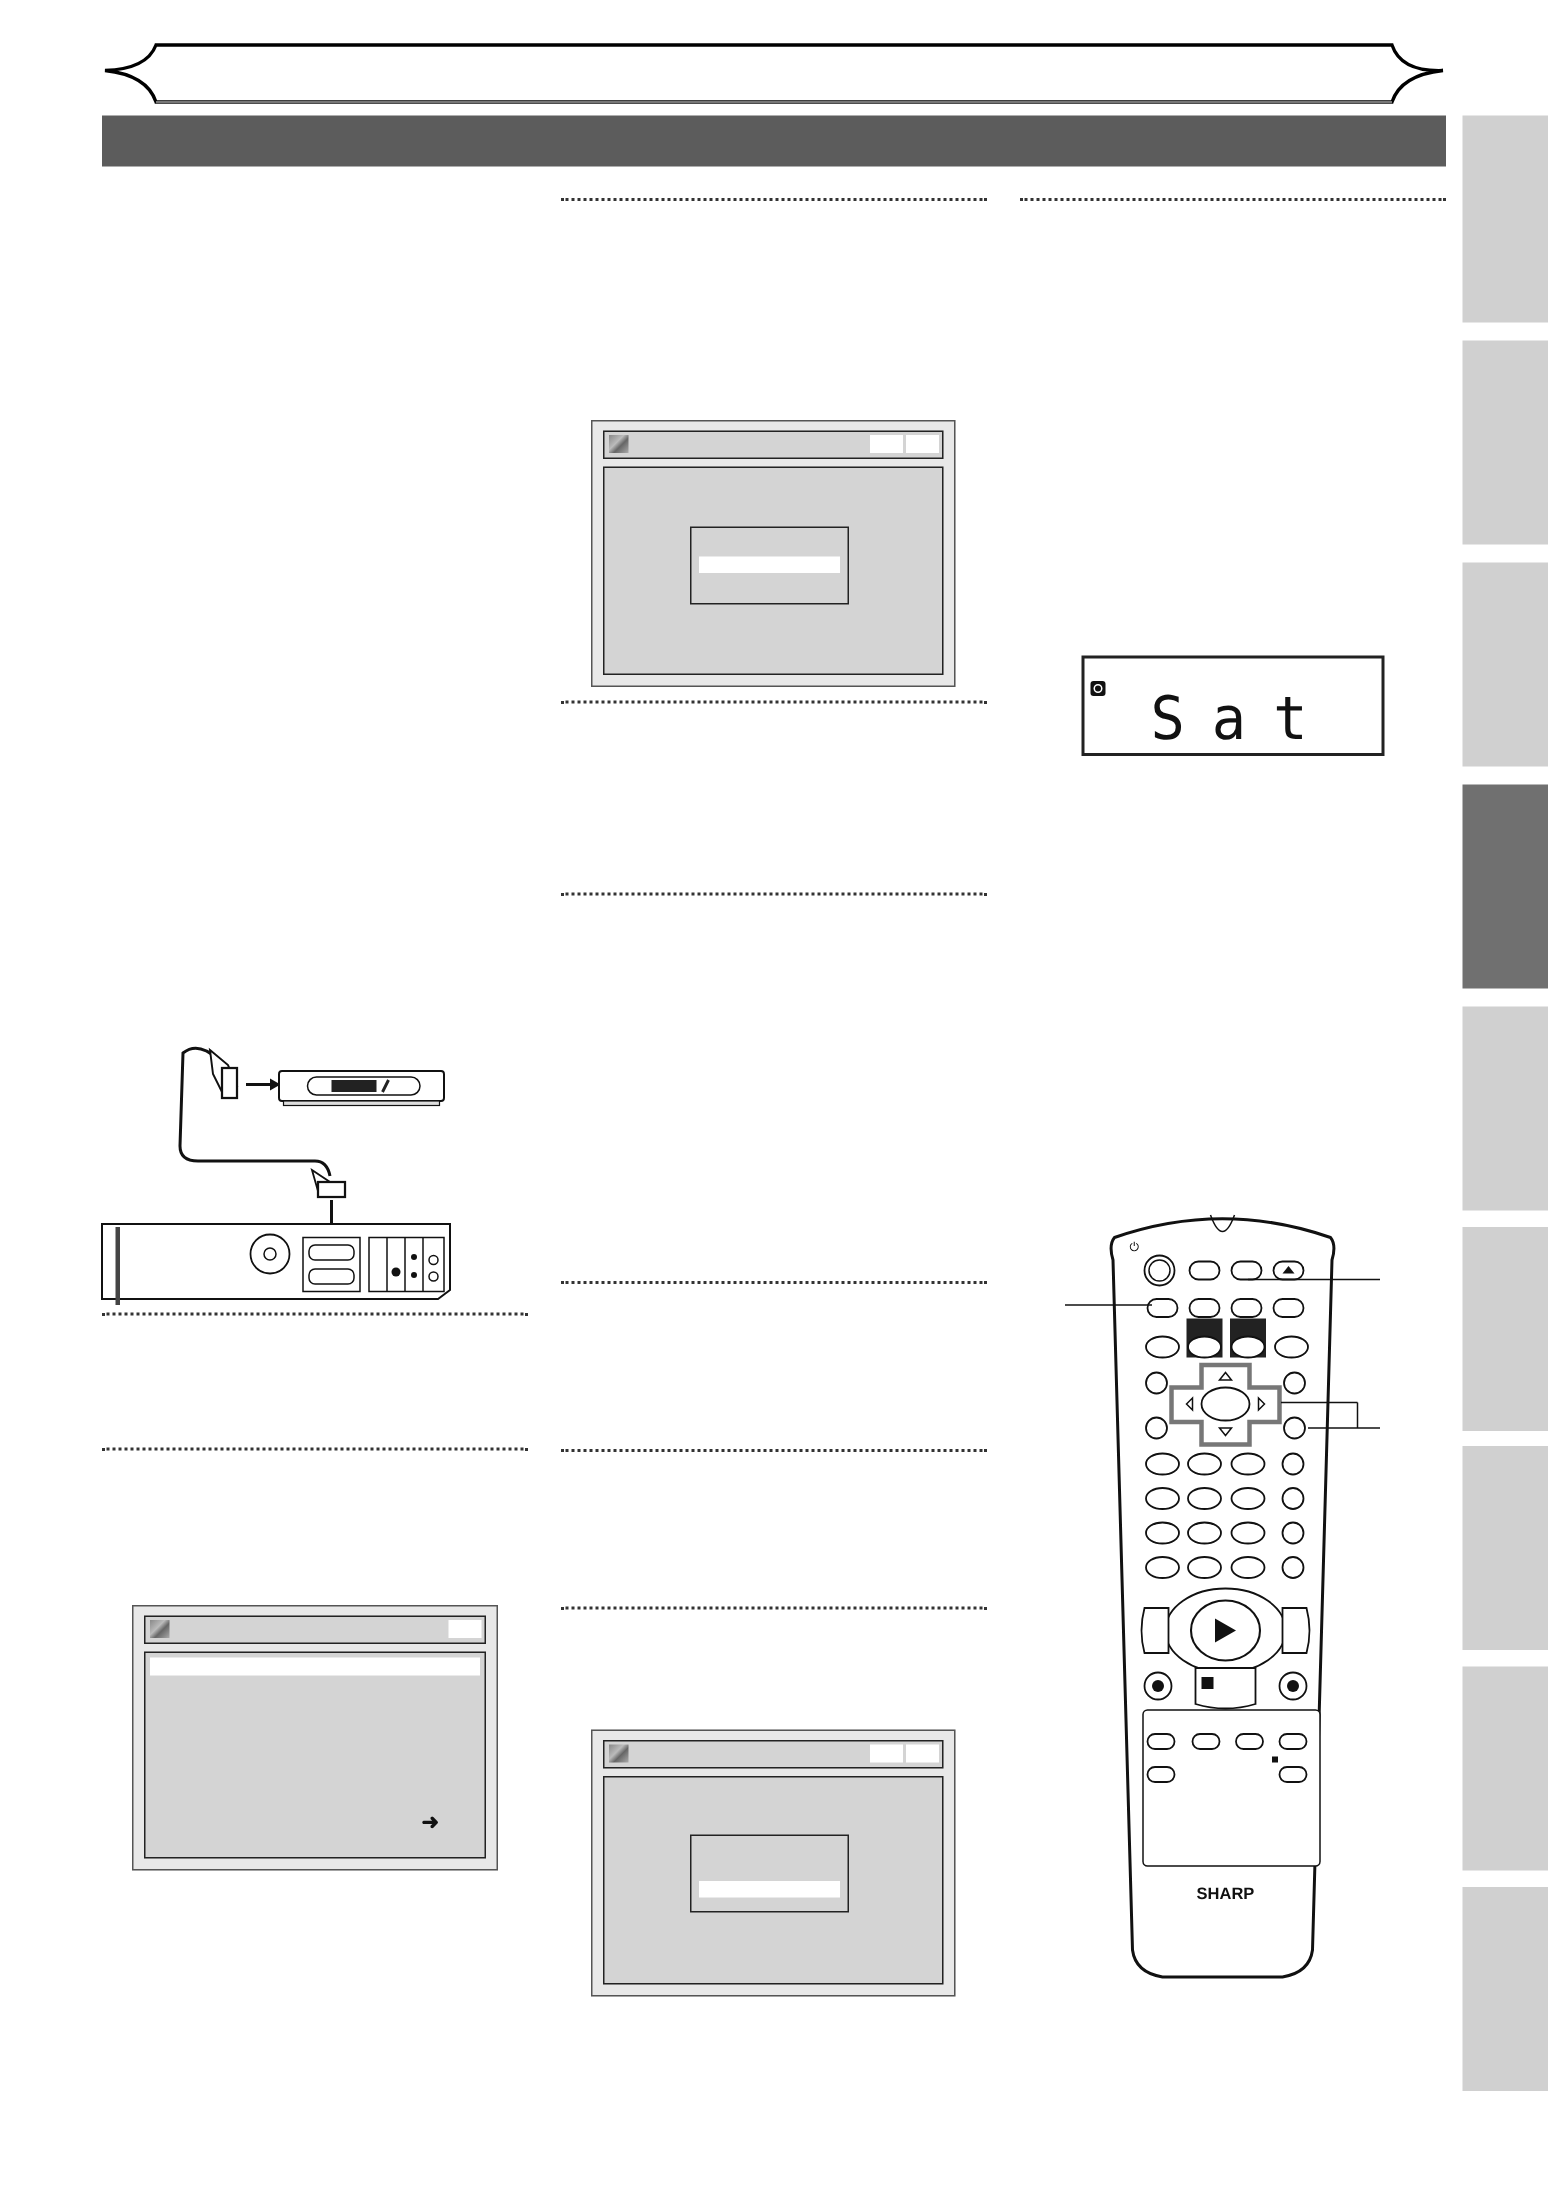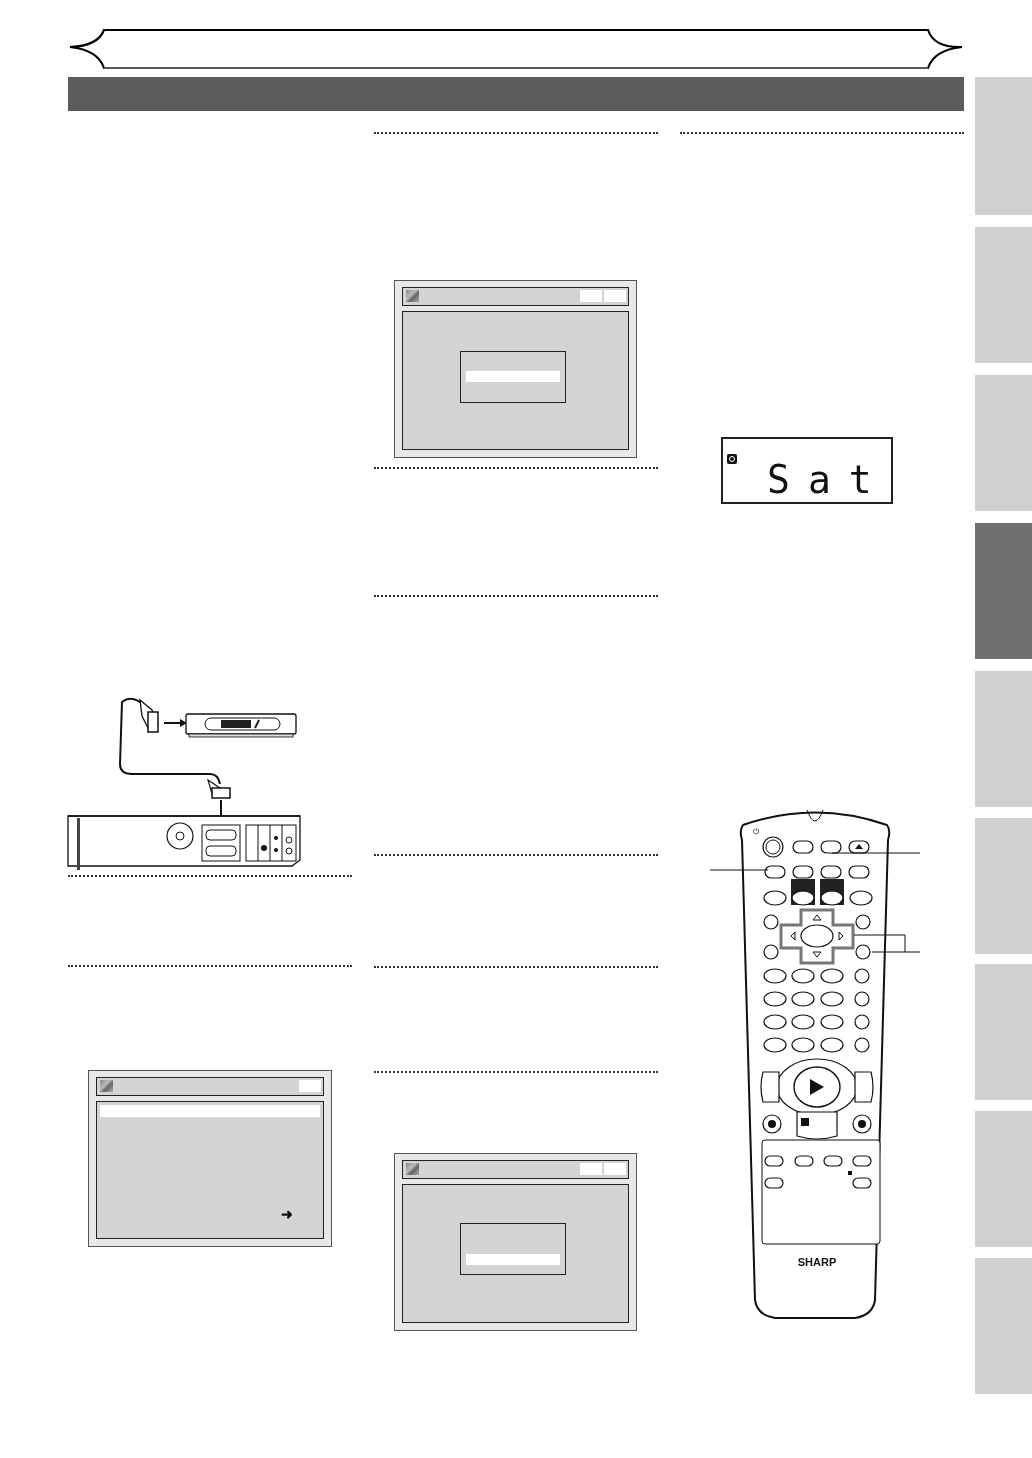--- a/index.html
+++ b/index.html
@@ -10,21 +10,21 @@
   .side-tab{left:975px;width:57px;background:#d0d0d0;}
   .side-tab.active{background:#707070;}
   .dotline{height:0;border-top:2px dotted #333;}
   .osd{background:#e8e8e8;border:1px solid #555;box-sizing:border-box;}
   .osd-head{position:absolute;left:7px;top:6px;right:7px;height:19px;border:1.5px solid #222;background:#d4d4d4;box-sizing:border-box;}
   .osd-body{position:absolute;left:7px;top:30px;right:7px;bottom:7px;border:1.5px solid #222;background:#d4d4d4;box-sizing:border-box;}
   .osd-icon{position:absolute;left:3px;top:2px;width:13px;height:12px;background:linear-gradient(135deg,#888 0%,#bbb 40%,#666 60%,#aaa 100%);}
   .osd-chip{position:absolute;top:2px;width:22px;height:12px;background:#fff;}
   .osd-dialog{position:absolute;border:1.5px solid #222;box-sizing:border-box;}
   .osd-hl{position:absolute;background:#fff;height:11px;}
-  .lcd{left:721px;top:437px;width:172px;height:67px;border:2px solid #222;box-sizing:border-box;background:#fff;}
+  .lcd{left:721px;top:437px;width:202px;height:67px;border:2px solid #222;box-sizing:border-box;background:#fff;}
   .lcd-clock{position:absolute;left:4px;top:15px;width:10px;height:10px;background:#111;border-radius:2px;}
   .lcd-clock::after{content:"";position:absolute;left:2px;top:2px;width:4px;height:4px;border:1px solid #fff;border-radius:50%;}
   .lcd-text{position:absolute;left:44px;top:18px;font-family:"DejaVu Sans Mono",monospace;font-size:38px;letter-spacing:18px;color:#111;transform:scaleY(1.05);}
 </style>
 </head>
 <body>
 
 <svg class="abs banner" viewBox="0 0 896 42" width="896" height="42">
   <path d="M36 2 H860 Q866 20 894 19 Q866 22 860 40 H36 Q30 22 2 19 Q30 18 36 2 Z" fill="#fff" stroke="#000" stroke-width="2.2"></path>
   <line x1="36" y1="40" x2="860" y2="40" stroke="#777" stroke-width="1.5"></line>

